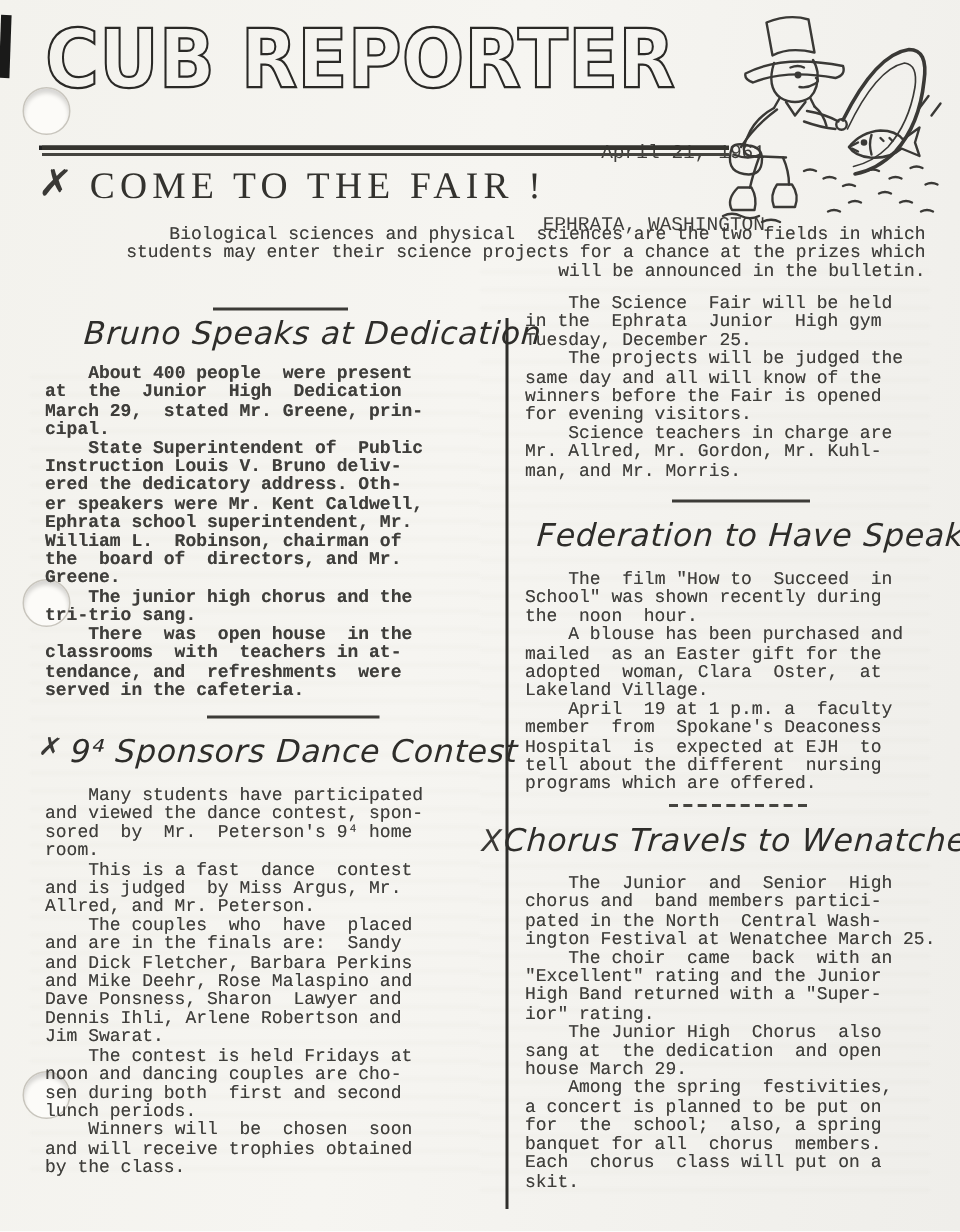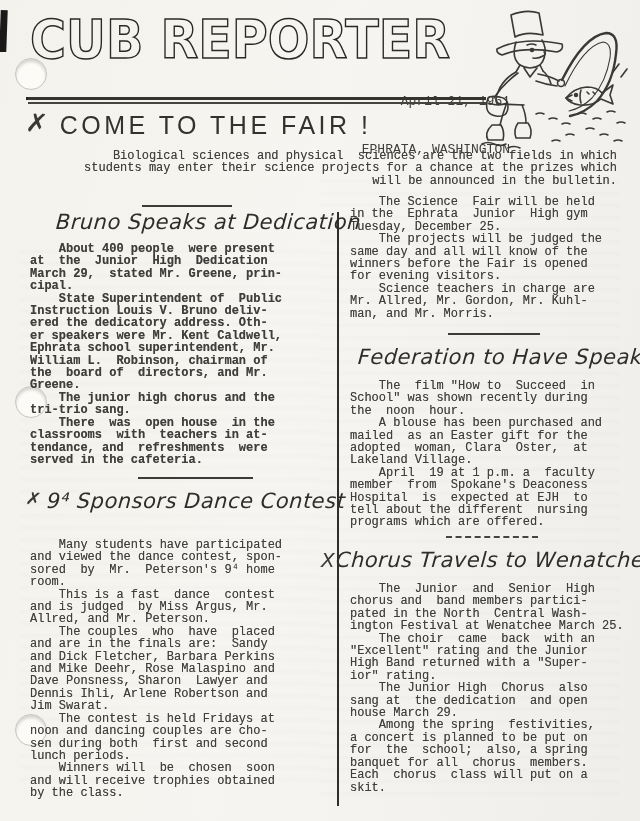--- a/index.html
+++ b/index.html
@@ -28,42 +28,42 @@
   .mast-left{position:absolute;left:62px;top:62px;font-size:13px;line-height:16px;letter-spacing:.5px;white-space:pre;}
   .mast-right{position:absolute;left:340px;top:62px;width:170px;font-size:13px;line-height:16px;text-align:right;white-space:pre;}
   .mast-rule{position:absolute;left:28px;top:97px;width:458px;}
   .mast-rule .r1{height:3px;background:#35342f;margin-bottom:2px;box-shadow:-2px 0 0 #222;}
   .mast-rule .r2{height:1.5px;background:#45443f;}
 
   .pen{font-family:"DejaVu Sans",sans-serif;color:#3a3936;}
   .lead-head{position:absolute;left:26px;top:110px;display:flex;align-items:flex-start;}
   .lead-head .pen{font-size:26px;transform:rotate(6deg);line-height:26px;}
   .caps{
-    font-family:Liberation Sans, sans-serif;font-weight:400;
+    font-family:Liberation Serif, serif;font-weight:400;
     font-size:25px;letter-spacing:3.5px;color:#33322e;margin-left:12px;line-height:30px;
   }
   .body{font-size:12px;line-height:12.4px;white-space:pre-wrap;text-shadow:0 0 .4px rgba(40,40,35,.5);}
   .lead-body{position:absolute;left:32px;top:150px;width:585px;text-align:right;}
 
   .hand{
     font-family:"DejaVu Sans",sans-serif;font-style:italic;font-size:21px;
     color:#2e2d2a;letter-spacing:.5px;transform:skewX(-4deg);white-space:nowrap;
   }
   .rule{position:absolute;height:2px;background:#3c3b37;}
   .rule-a{left:142px;top:205px;width:90px;}
   .rule-b{left:138px;top:477px;width:115px;}
   .rule-c{left:448px;top:333px;width:92px;}
   .rule-d{left:446px;top:536px;width:92px;height:0;background:none;border-top:2px dashed #45443f;}
   .divider-v{position:absolute;left:337px;top:212px;width:1.6px;height:594px;background:#2f2e2b;}
 
   .bruno-head{position:absolute;left:56px;top:210px;}
   .bruno-body{position:absolute;left:30px;top:243px;width:292px;font-weight:bold;}
   .dance-head{position:absolute;left:26px;top:489px;display:flex;align-items:flex-start;}
   .dance-head .pen{font-size:18px;transform:rotate(10deg);margin-right:6px;line-height:20px;}
-  .dance-body{position:absolute;left:30px;top:524px;width:296px;margin-top:15px;}
+  .dance-body{position:absolute;left:30px;top:524px;width:296px;}
 
   .science-body{position:absolute;left:350px;top:196px;width:290px;}
   .federation-head{position:absolute;left:358px;top:345px;}
   .federation-body{position:absolute;left:350px;top:380px;width:290px;}
   .chorus-head{position:absolute;left:321px;top:548px;display:flex;align-items:flex-start;}
   .chorus-head .pen{font-size:20px;font-style:italic;margin-right:1px;line-height:24px;}
   .chorus-body{position:absolute;left:350px;top:583px;width:290px;}
 
   .fisherman{position:absolute;left:466px;top:2px;}
 </style>

